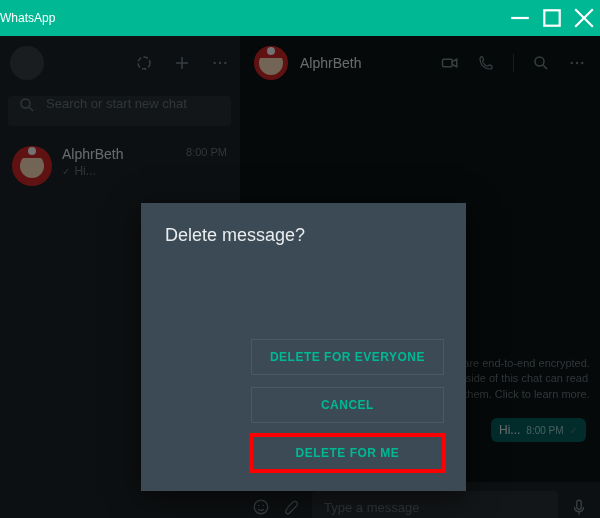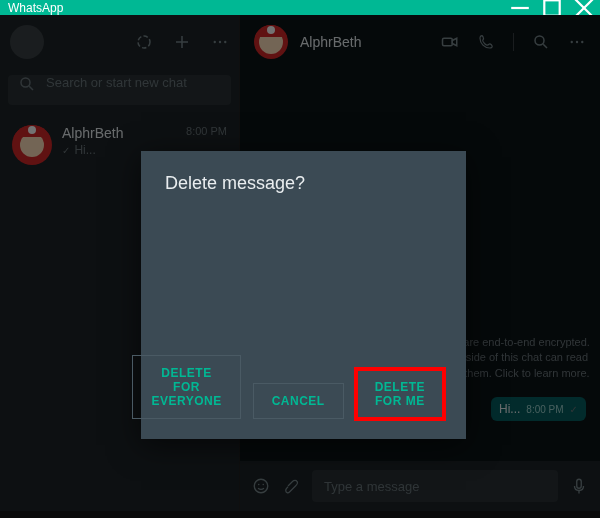--- a/index.html
+++ b/index.html
@@ -1,19 +1,19 @@
 <!DOCTYPE html>
 <html><head>
 <meta charset="utf-8">
 <style>
   * { box-sizing: border-box; margin: 0; padding: 0; font-family: "Segoe UI", Arial, sans-serif; }
   body { width: 600px; height: 518px; background: #0a0a0a; overflow: hidden; position: relative; }
   
   
-  .titlebar { height: 15px; background: #00b894; display: flex; align-items: center; padding-left: 8px; color: #fff; font-size: 12px; }
+  .titlebar { height: 36px; background: #00b894; display: flex; align-items: center; color: #fff; font-size: 12px; }
   .titlebar-controls { margin-left: auto; display: flex; }
   .win-btn { width: 32px; height: 22px; display: flex; align-items: center; justify-content: center; color: #fff; font-size: 11px; }
   
   
   .app { position: relative; width: 100%; height: calc(100% - 22px); background: #111; display: flex; }
   .dim { position: absolute; inset: 0; background: rgba(0,0,0,0.55); pointer-events: none; z-index: 5; }
   
   
   .left { width: 240px; background: #1e2428; border-right: 1px solid #222; position: relative; }
   .left-head { height: 54px; display: flex; align-items: center; padding: 0 10px; gap: 18px; }
@@ -39,23 +39,23 @@
   .right-actions { margin-left:auto; display:flex; gap: 18px; color:#7a8a8f; align-items:center; }
   .divider { width:1px; height:18px; background:#3a4145; }
   .chat-body { flex:1; position:relative; }
   .enc-notice { position:absolute; bottom: 80px; right: 10px; left: 170px; color:#6b777c; font-size:11px; text-align:center; line-height:1.4; }
   .msg-out { position:absolute; bottom: 40px; right: 14px; background:#056162; color:#e6edf0; font-size:12px; padding: 5px 8px; border-radius:6px; display:flex; align-items:center; gap:6px; }
   .msg-time { font-size:10px; color:#9fd3d1; }
   .composer { height: 50px; background:#1e2428; display:flex; align-items:center; padding: 0 12px; gap: 12px; }
   .composer-input { flex:1; background:#2a3236; border-radius:4px; height:32px; display:flex; align-items:center; padding:0 12px; color:#6b777c; font-size:13px; }
   
   
-  .dialog { position:absolute; left:141px; top:136px; width:325px; height:288px; background:#3b4a54; z-index:10; box-shadow: 0 6px 30px rgba(0,0,0,0.6); padding: 22px 24px; }
+  .dialog { position:absolute; left:141px; top:167px; width:325px; height:288px; background:#3b4a54; z-index:10; box-shadow: 0 6px 30px rgba(0,0,0,0.6); padding: 22px 24px; }
   .dialog-title { color:#e9edef; font-size:18px; font-weight:400; }
-  .dialog-buttons { position:absolute; right:22px; bottom:20px; display:flex; flex-direction:row; gap:12px; align-items:flex-end; }
+  .dialog-buttons { position:absolute; right:22px; bottom:20px; display:flex; flex-direction:column; gap:12px; }
   .dlg-btn { border:1px solid #4a5a64; color:#00b894; font-size:12px; font-weight:600; letter-spacing:0.5px; padding: 10px 18px; background:transparent; text-align:center; }
   .highlight { outline: 4px solid #ff0000; outline-offset: -2px; }
   
   .check { color:#6b777c; font-size:10px; }
   
   svg { width:100%; height:100%; }
 </style>
 </head>
 <body>
 

